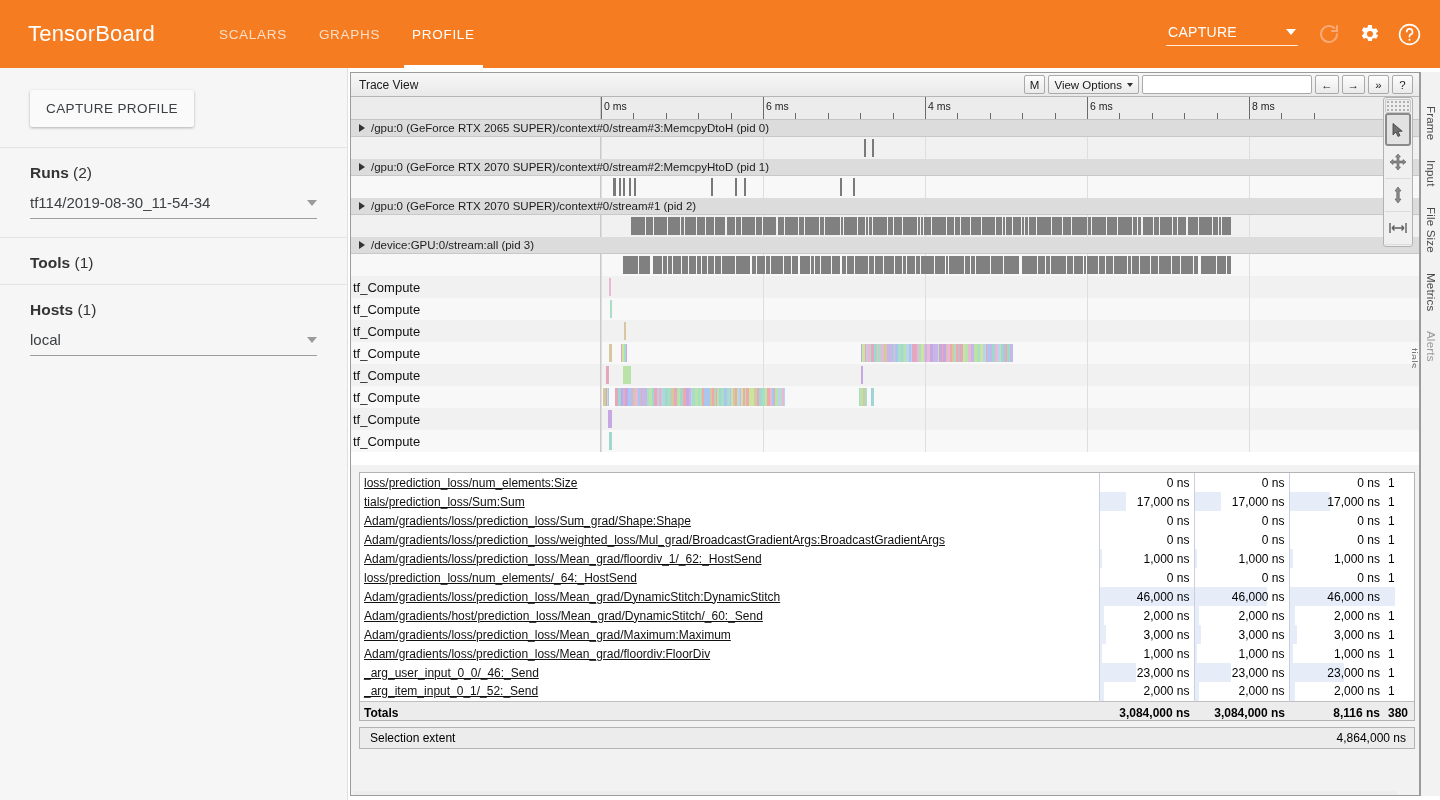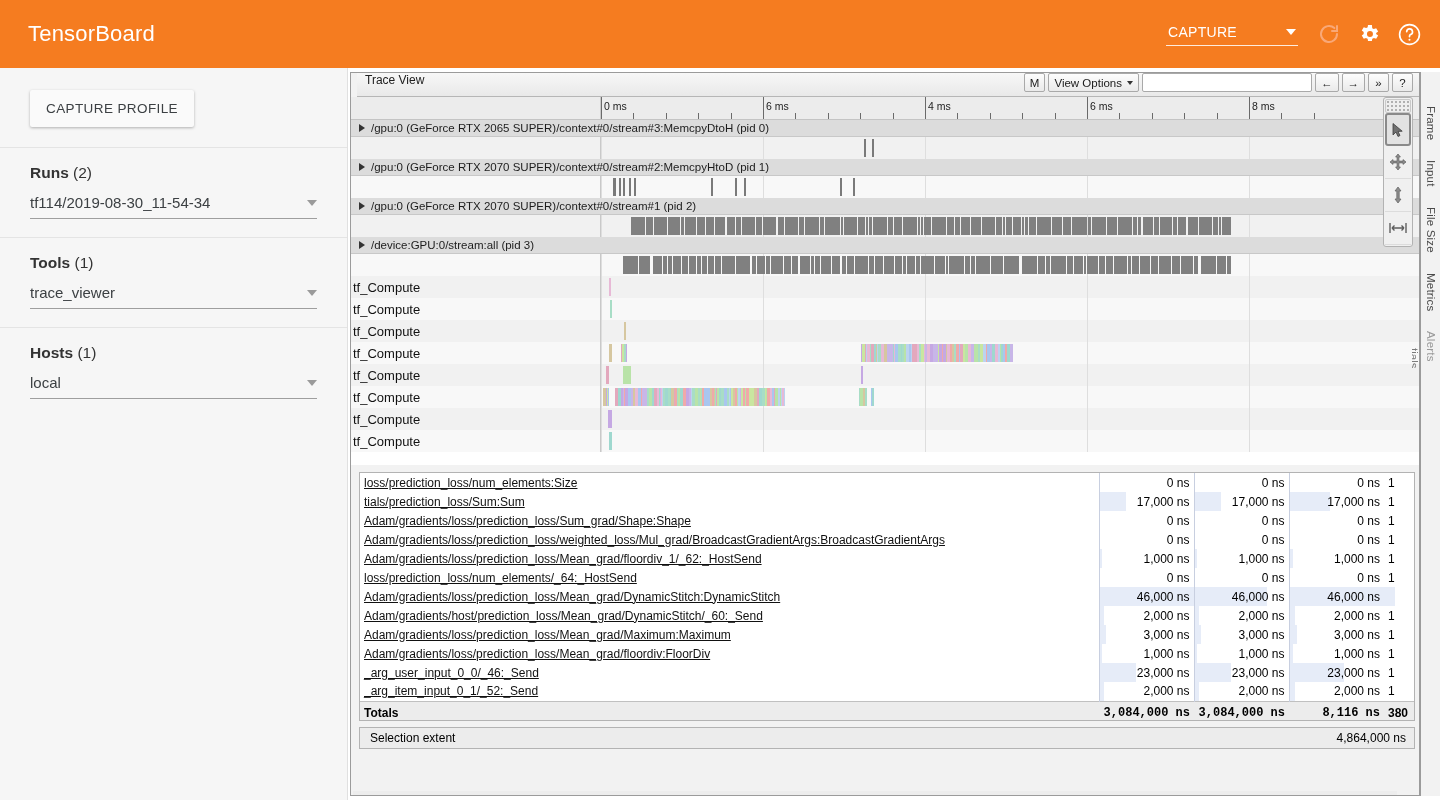--- a/index.html
+++ b/index.html
@@ -128,23 +128,23 @@
     border: 1px solid #9b9b9b;
     background: #f2f2f2;
     overflow: hidden;
   }
 
   
   #trace-toolbar {
     height: 24px;
     background: linear-gradient(#f7f7f7,#e9e9e9);
     border-bottom: 1px solid #b6b6b6;
-    display: flex; 
+    display: flex; align-items: center;
     padding: 0 3px;
-    font-size: 12px; color: #202020; margin-left: 6px;
+    font-size: 12px; color: #202020;
   }
   #trace-title { margin-left: 5px; flex: 1; font-size: 12px; }
   .tb-btn {
     height: 19px;
     min-width: 21px;
     border: 1px solid #a9a9a9;
     background: linear-gradient(#fdfdfd,#eaeaea);
     border-radius: 2px;
     display: flex; align-items: center; justify-content: center;
     font-size: 11.5px; color: #1a1a1a;
@@ -254,21 +254,21 @@
     white-space: nowrap;
   }
   td.num .bar {
     position: absolute; left: 0; top: 0; bottom: 0;
     background: #e6ecf8;
   }
   td.num .txt { position: relative; }
   td.cnt { text-align: left; width: 30px; padding-left: 6px; }
   tr.totals td { background: #ececec; font-weight: bold; border-top: 1px solid #c0c0c0; height: 30px; vertical-align: top; padding-top: 4px;}
   tr.totals td.num { border-left: none; }
-  .totals-wrap { white-space: normal; font-family: Liberation Mono, monospace; }
+  .totals-wrap { white-space: normal; }
 
   
   #selection-box {
     margin: 6px 4px 0 8px;
     border: 1px solid #b3b3b3;
     background: #ececec;
   }
   .sel-row { display: flex; justify-content: space-between; font-size: 12px; padding: 3px 8px 3px 10px; }
 
   
@@ -301,20 +301,31 @@
   #hscroll {
     position: absolute; left: 2px; right: 22px; bottom: 0; height: 4px;
     background: #ededed;
   }
 </style>
 </head>
 <body>
 
 <div id="app-header">
   <div id="brand">TensorBoard</div>
+  <div class="nav-tabs">
+    <div class="nav-tab">
+        <span>SCALARS</span>
+      </div>
+    <div class="nav-tab">
+        <span>GRAPHS</span>
+      </div>
+    <div class="nav-tab active">
+        <span>PROFILE</span>
+      </div>
+  </div>
 
   <div id="header-right">
     <div id="status-select">
       <span class="val">CAPTURE</span>
       <span class="caret-down"></span>
     </div>
     <div class="hdr-icon">
       <svg width="24" height="24" viewBox="0 0 24 24" fill="none" stroke="#f9a877" stroke-width="2" stroke-linecap="round">
         <path d="M20 12a8 8 0 1 1-2.6-5.9"></path>
         <path d="M20 4v5h-5"></path>
@@ -350,24 +361,20 @@
       <div class="side-select">
         <span class="sval">tf114/2019-08-30_11-54-34</span>
         <span class="caret-gray"></span>
       </div>
     </div>
 
     <div class="side-section">
       <div class="side-title">
         <b>Tools</b>
         <span>(1)</span>
-      </div>
-      <div class="side-select">
-        <span class="sval">trace_viewer</span>
-        <span class="caret-gray"></span>
       </div>
     </div>
 
     <div class="side-section">
       <div class="side-title">
         <b>Hosts</b>
         <span>(1)</span>
       </div>
       <div class="side-select">
         <span class="sval">local</span>

